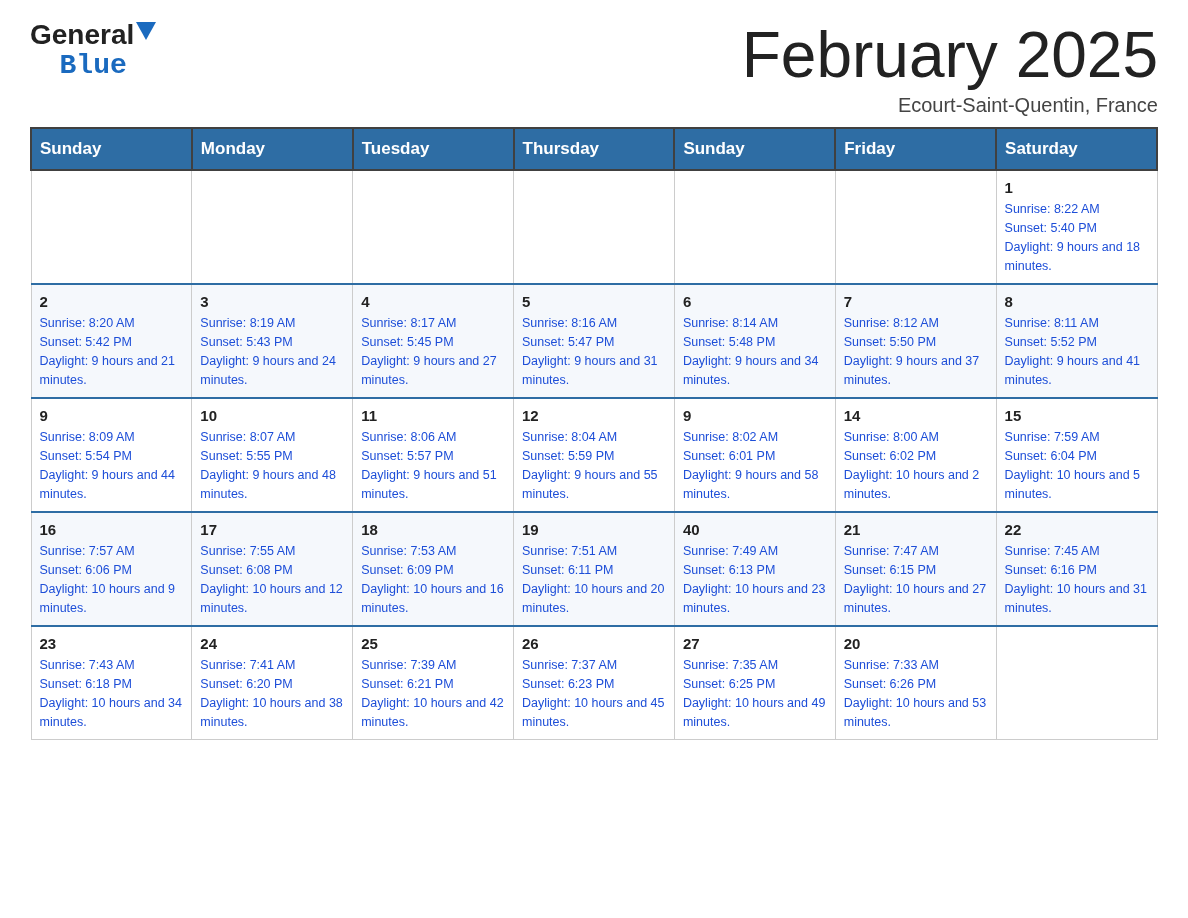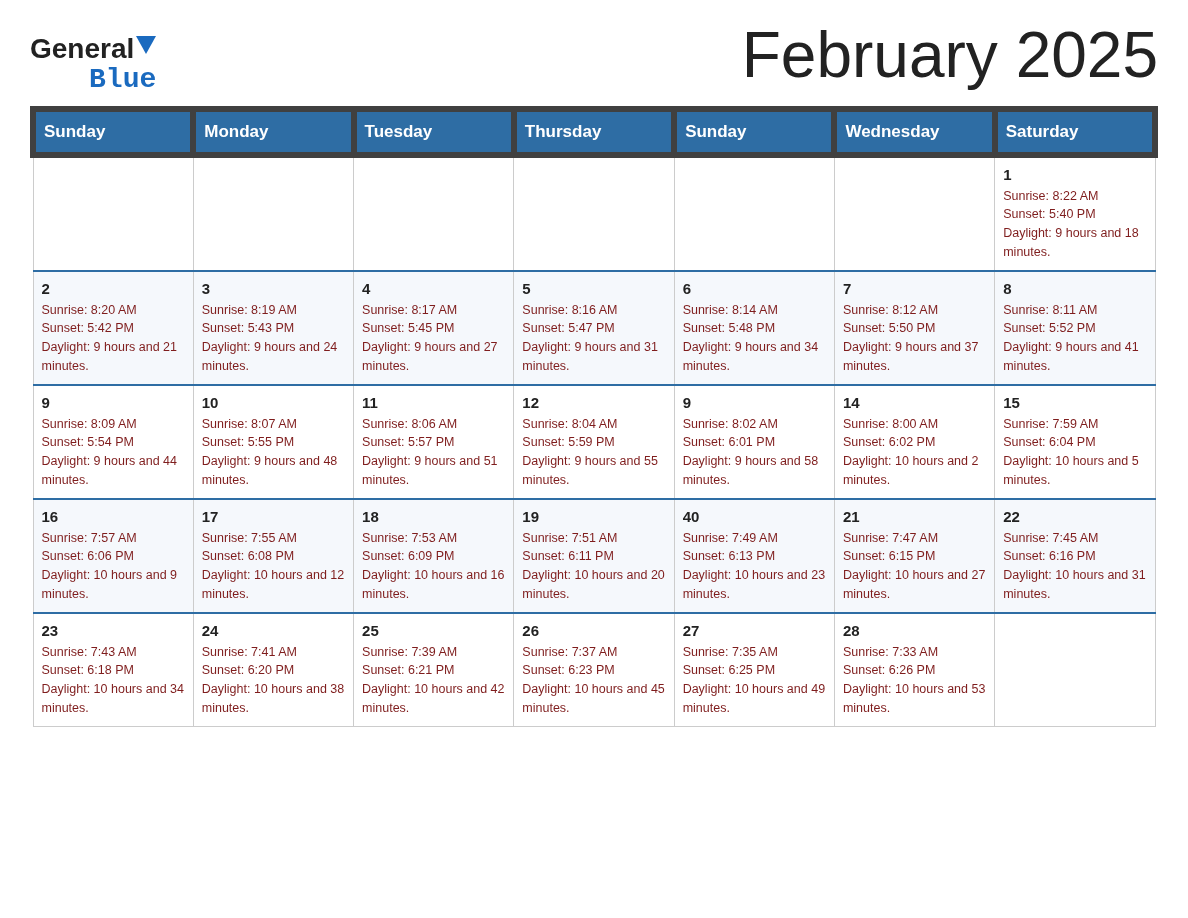--- a/index.html
+++ b/index.html
@@ -13,22 +13,21 @@
     }
     .header {
       display: flex;
       align-items: flex-start;
       justify-content: space-between;
       margin-bottom: 10px;
     }
     .logo {
       display: flex;
       flex-direction: column;
-      align-items: flex-end;
-      margin-top: 14px;
+      align-items: center;
     }
     .logo-general {
       font-size: 28px;
       font-weight: bold;
       color: #222;
       line-height: 1.1;
     }
     .logo-blue {
       font-size: 28px;
       font-weight: bold;
@@ -67,21 +66,21 @@
       border-collapse: collapse;
       margin-top: 10px;
     }
     .calendar th {
       background: #2e6da4;
       color: #fff;
       font-size: 17px;
       font-weight: bold;
       padding: 10px 8px;
       text-align: left;
-      border: 6px solid #404040;
+      border: 2px solid #404040;
     }
     .calendar td {
       vertical-align: top;
       padding: 6px 8px 8px 8px;
       border: 1px solid #ccc;
       width: calc(100% / 7);
       font-size: 13px;
       line-height: 1.4;
       min-height: 100px;
       background: #fff;
@@ -90,21 +89,21 @@
       background: #f5f8fc;
     }
     .day-num {
       font-size: 15px;
       font-weight: bold;
       color: #222;
       display: block;
       margin-bottom: 2px;
     }
     .day-info {
-      color: #7f1d1d;
+      color: #1d4ed8;
       font-size: 12.5px;
       line-height: 1.5;
     }
     .empty-cell {
       background: #f9f9f9;
     }
     .row-divider td {
       border-top: 2px solid #2e6da4;
     }
   </style>
@@ -114,32 +113,33 @@
 <div class="header">
   <div class="logo">
     <div style="display:flex; align-items:center;">
       <span class="logo-general">General</span>
       <span class="logo-triangle"></span>
     </div>
     <span class="logo-blue">Blue</span>
   </div>
   <div class="title-area">
     <div class="month-title">February 2025</div>
+    <div class="location">Ecourt-Saint-Quentin, France</div>
   </div>
 </div>
 
 <table class="calendar">
   <thead>
     <tr>
     <th>Sunday</th>
         <th>Monday</th>
         <th>Tuesday</th>
         <th>Thursday</th>
         <th>Sunday</th>
-        <th>Wednesday</th>
+        <th>Friday</th>
         <th>Saturday</th>
       </tr>
   </thead>
   <tbody id="calendar-body">
   <tr>
         <td class="empty-cell"></td>
         <td class="empty-cell"></td>
         <td class="empty-cell"></td>
         <td class="empty-cell"></td>
         <td class="empty-cell"></td>
@@ -254,19 +254,19 @@
         </td>
         <td>
           <span class="day-num">26</span>
           <div class="day-info">Sunrise: 7:37 AM<br>Sunset: 6:23 PM<br>Daylight: 10 hours and 45 minutes.</div>
         </td>
         <td>
           <span class="day-num">27</span>
           <div class="day-info">Sunrise: 7:35 AM<br>Sunset: 6:25 PM<br>Daylight: 10 hours and 49 minutes.</div>
         </td>
         <td>
-          <span class="day-num">28</span>
+          <span class="day-num">20</span>
           <div class="day-info">Sunrise: 7:33 AM<br>Sunset: 6:26 PM<br>Daylight: 10 hours and 53 minutes.</div>
         </td>
         <td class="empty-cell"></td>
       </tr>
     </tbody>
 </table>
 
 </body></html>

